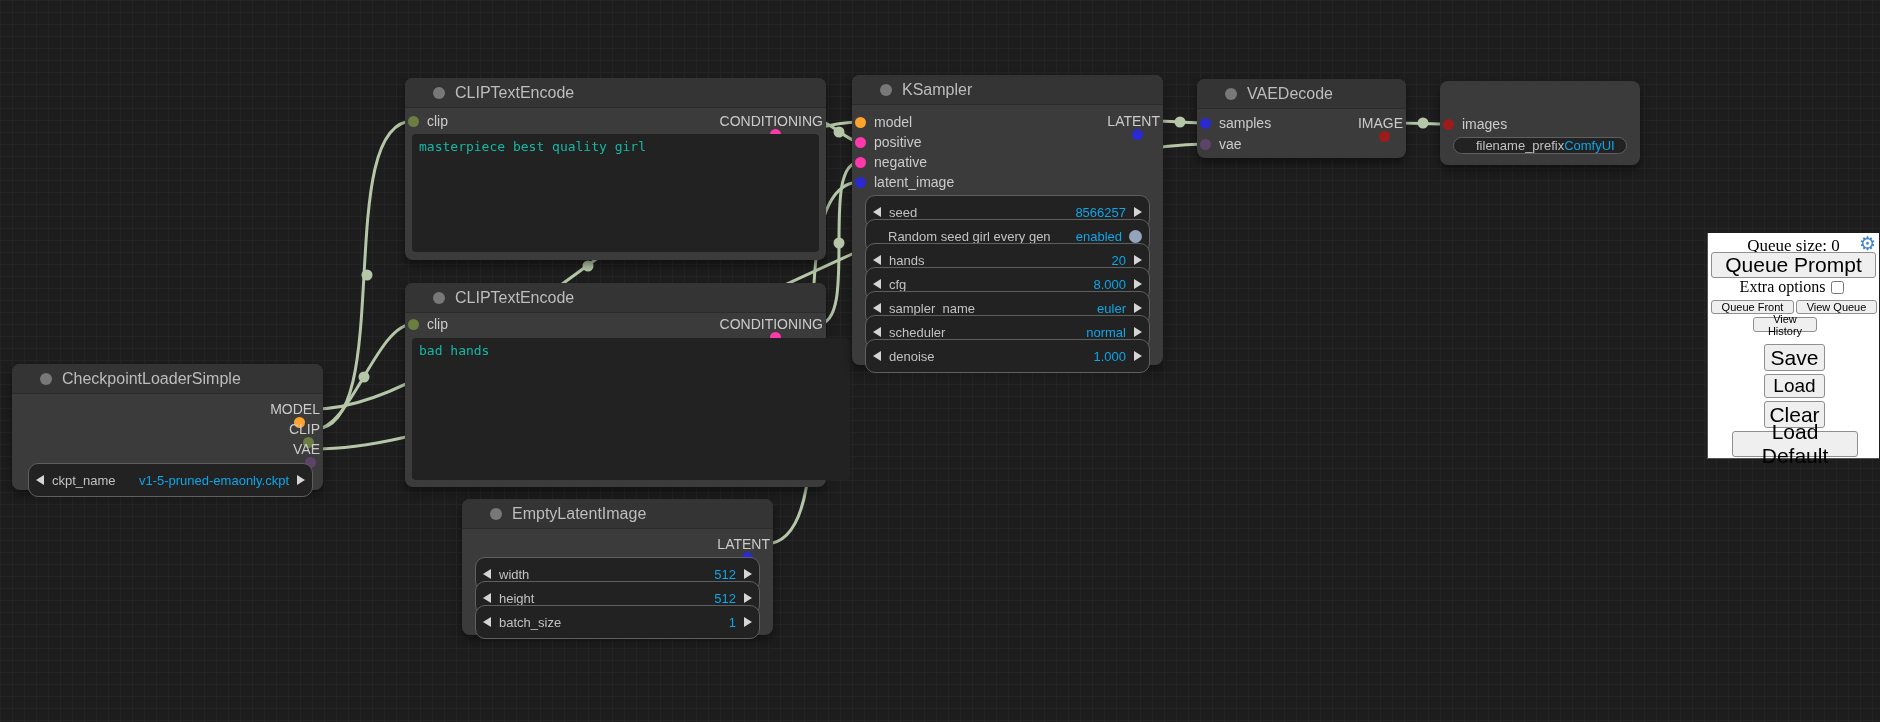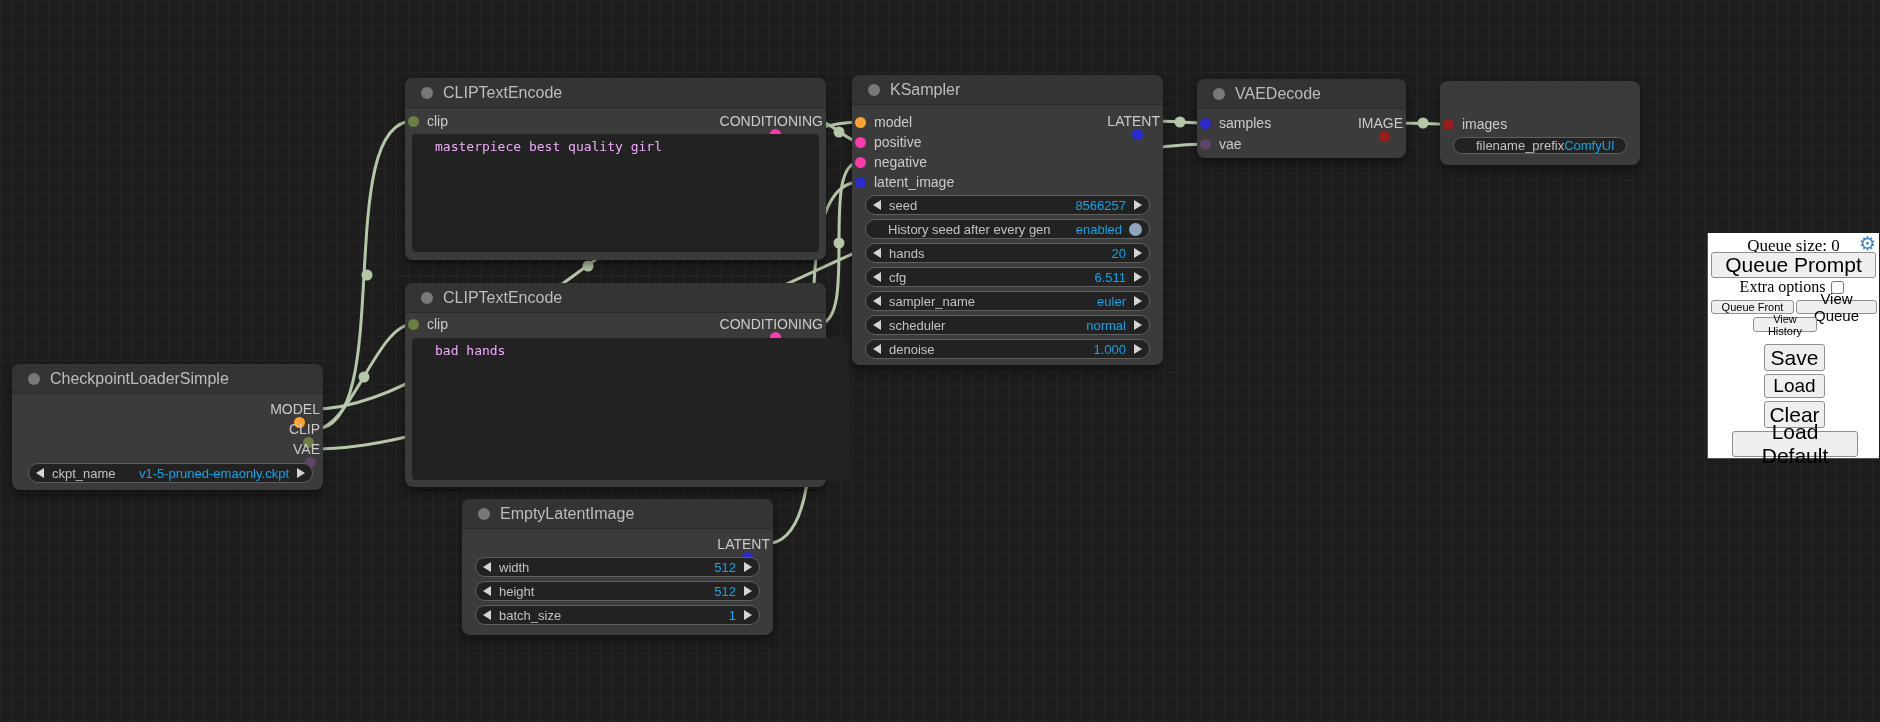--- a/index.html
+++ b/index.html
@@ -13,44 +13,44 @@
     font-family:"Liberation Sans",sans-serif;
   }
   #links{position:absolute;left:0;top:0;z-index:1;}
   .node{
     position:absolute;background:#3b3b3b;border-radius:8px;z-index:2;
     box-shadow:0 5px 10px rgba(0,0,0,.45);color:#c8c8c8;
   }
   .node-title{
     height:30px;background:#343434;border-radius:8px 8px 0 0;
     border-bottom:1px solid #2b2b2b;display:flex;align-items:center;
-    font-size:16px;color:#bdbdbd;padding-left:16px;box-sizing:border-box;
+    font-size:16px;color:#bdbdbd;padding-left:28px;box-sizing:border-box;
   }
   .title-dot{width:12px;height:12px;border-radius:50%;background:#787878;margin-right:10px;flex:0 0 auto;}
   .slot{position:absolute;height:16px;display:flex;align-items:center;font-size:14px;color:#cbcbcb;}
   .slot.in{left:3px;}
   .slot.out{right:3px;flex-direction:column;}
   .slot-dot{width:11px;height:11px;border-radius:50%;flex:0 0 auto;}
   .slot.in .slot-dot{margin-right:8px;}
   .slot.out .slot-dot{margin-left:8px;}
   .c-model{background:#ffa32e;} .c-clip{background:#6b7d41;} .c-vae{background:#5c4468;}
   .c-cond{background:#ff38ab;} .c-latent{background:#2a2ad0;} .c-image{background:#9c1c1c;}
   .widget{
     position:absolute;height:17px;border-radius:10px;background:#222;
     border:1px solid #5f5f5f;display:flex;align-items:center;box-sizing:border-box;
-    font-size:13px;color:#c2c2c2;padding:9px 7px;
+    font-size:13px;color:#c2c2c2;padding:16px 7px;
   }
   .widget .val{margin-left:auto;color:#0ea5e9;}
   .arrow-l{width:0;height:0;border-top:5px solid transparent;border-bottom:5px solid transparent;border-right:8px solid #d5d5d5;margin-right:8px;cursor:pointer;}
   .arrow-r{width:0;height:0;border-top:5px solid transparent;border-bottom:5px solid transparent;border-left:8px solid #d5d5d5;margin-left:8px;cursor:pointer;}
   .toggle{width:13px;height:13px;border-radius:50%;background:#93a5bd;margin-left:7px;flex:0 0 auto;}
   .node-text{
     position:absolute;background:#222;border-radius:4px;box-sizing:border-box;
-    font-family:"DejaVu Sans Mono",monospace;font-size:13px;color:#f0abfc;
-    padding:5px 23px;white-space:pre-wrap;
+    font-family:"DejaVu Sans Mono",monospace;font-size:13px;color:#14b8a6;
+    padding:5px 7px;white-space:pre-wrap;
   }
   
   .panel{
     position:absolute;left:1707px;top:233px;width:171px;height:225px;z-index:3;
     background:#fff;color:#000;border-left:1px solid #555;border-bottom:1px solid #555;
   }
   .panel .serif{font-family:"Liberation Serif",serif;}
   .qsize{text-align:center;font-size:17px;margin-top:3px;}
   .gear{position:absolute;right:3px;top:1px;font-size:19px;color:#3d85c8;line-height:20px;cursor:pointer;}
   .pbtn{
@@ -171,34 +171,34 @@
     <span>LATENT</span>
     <span class="slot-dot c-latent"></span>
   </div>
   <div class="widget" style="left:13px;top:120px;width:285px">
     <span class="arrow-l"></span>
     <span>seed</span>
     <span class="val">8566257</span>
     <span class="arrow-r"></span>
   </div>
   <div class="widget" style="left:13px;top:144px;width:285px;padding-left:22px">
-    <span>History seed after every gen</span>
+    <span>Random seed girl every gen</span>
     <span class="val">enabled</span>
     <span class="toggle"></span>
   </div>
   <div class="widget" style="left:13px;top:168px;width:285px">
     <span class="arrow-l"></span>
     <span>hands</span>
     <span class="val">20</span>
     <span class="arrow-r"></span>
   </div>
   <div class="widget" style="left:13px;top:192px;width:285px">
     <span class="arrow-l"></span>
     <span>cfg</span>
-    <span class="val">6.511</span>
+    <span class="val">8.000</span>
     <span class="arrow-r"></span>
   </div>
   <div class="widget" style="left:13px;top:216px;width:285px">
     <span class="arrow-l"></span>
     <span>sampler_name</span>
     <span class="val">euler</span>
     <span class="arrow-r"></span>
   </div>
   <div class="widget" style="left:13px;top:240px;width:285px">
     <span class="arrow-l"></span>
@@ -274,19 +274,19 @@
 </div>
 
 <div class="panel">
   <div class="qsize serif">Queue size: 0</div>
   <div class="gear">⚙</div>
   <button class="pbtn" style="left:3px;top:19px;width:165px;height:26px;font-size:21px">Queue Prompt</button>
   <div class="extra serif">
     <span>Extra options</span><input type="checkbox" style="">
   </div>
   <button class="pbtn" style="left:3px;top:67px;width:83px;height:14px;font-size:11px">Queue Front</button>
-  <button class="pbtn" style="left:88px;top:67px;width:81px;height:14px;font-size:15px">View Queue</button>
+  <button class="pbtn" style="left:88px;top:67px;width:81px;height:14px;font-size:11px">View Queue</button>
   <button class="pbtn" style="left:45px;top:84px;width:64px;height:15px;font-size:11px">View History</button>
   <button class="pbtn" style="left:56px;top:111px;width:61px;height:27px;font-size:21px">Save</button>
   <button class="pbtn" style="left:56px;top:141px;width:61px;height:24px;font-size:19px">Load</button>
   <button class="pbtn" style="left:56px;top:168px;width:61px;height:27px;font-size:21px">Clear</button>
   <button class="pbtn" style="left:24px;top:198px;width:126px;height:26px;font-size:21px">Load Default</button>
 </div>
 
 </body></html>

